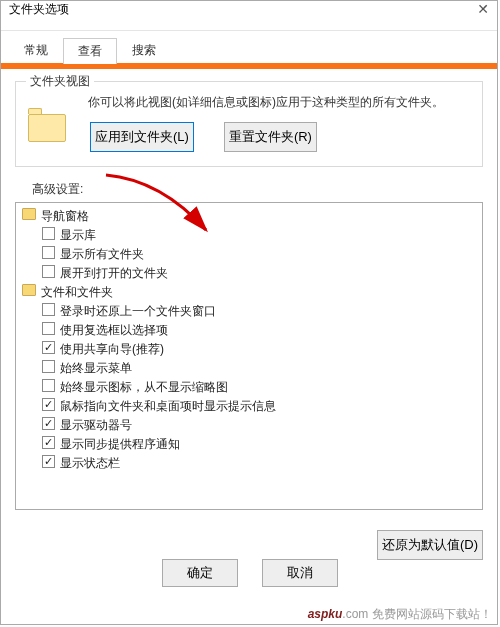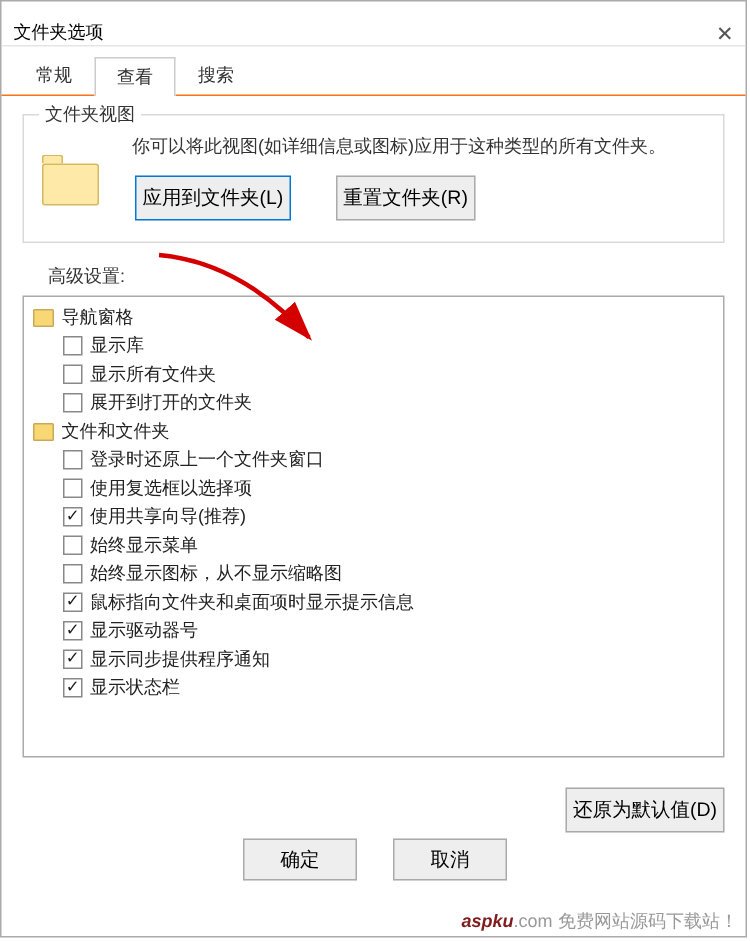--- a/index.html
+++ b/index.html
@@ -1,38 +1,38 @@
 <!DOCTYPE html>
 <html><head>
 <meta charset="utf-8">
 <style>
 * { box-sizing: border-box; margin: 0; padding: 0; font-family: "Microsoft YaHei", "SimSun", sans-serif; font-size: 12px; }
 body { background: #fff; width: 500px; height: 627px; position: relative; }
 .window { border: 1px solid #aaa; background: #fff; width: 498px; height: 625px; }
-.titlebar { height: 30px; display: flex; align-items: flex-end; padding: 0 8px; border-bottom: 1px solid #e5e5e5; }
+.titlebar { height: 30px; display: flex; align-items: flex-start; padding: 0 8px; border-bottom: 1px solid #e5e5e5; }
 .titlebar .title { flex: 1; font-size: 12px; }
 .titlebar .close { width: 40px; text-align: right; color: #555; font-size: 14px; cursor: pointer; }
-.tabs { display: flex; padding: 6px 8px 0 8px; border-bottom: 1px solid #f97316; }
+.tabs { display: flex; padding: 6px 8px 0 8px; border-bottom: 6px solid #f97316; }
 .tab { padding: 4px 14px; border: 1px solid transparent; border-bottom: none; color: #333; cursor: pointer; }
 .tab.active { border-color: #ccc; background: #fff; position: relative; top: 1px; }
 .content { padding: 12px 14px; }
 .fieldset { border: 1px solid #d9d9d9; padding: 10px 12px 14px 12px; position: relative; margin-bottom: 14px; }
 .fieldset .legend { position: absolute; top: -9px; left: 10px; background: #fff; padding: 0 4px; color: #333; }
 .fieldset-inner { display: flex; gap: 20px; align-items: flex-start; }
 .folder-icon { width: 40px; height: 36px; margin-top: 14px; position: relative; }
 .folder-icon .fold { width: 38px; height: 28px; background: #ffe9a8; border: 1px solid #d4b95f; border-radius: 2px; position: absolute; bottom: 0; }
 .folder-icon .tab-fold { width: 14px; height: 6px; background: #ffe9a8; border: 1px solid #d4b95f; border-bottom: none; border-radius: 2px 2px 0 0; position: absolute; top: 2px; left: 0; }
 .fieldset-text { flex: 1; color: #333; line-height: 1.7; font-size: 13px; }
 .fieldset-buttons { display: flex; gap: 30px; margin-top: 10px; padding-left: 2px; }
 .btn { padding: 5px 4px; border: 1px solid #aaa; background: #eee; cursor: pointer; font-size: 13px; }
 .btn.highlight { border: 1px solid #0078d7; }
 .arrow { position: absolute; left: 85px; top: 88px; pointer-events: none; }
 .section-label { margin: 8px 0 4px 17px; color: #333; }
 .listbox { border: 1px solid #aaa; height: 308px; overflow-y: auto; padding: 4px 2px; }
-.tree-item { display: flex; align-items: center; gap: 5px; padding: 1px 0; }
+.tree-item { display: flex; gap: 5px; padding: 1px 0; }
 .tree-item.level1 { padding-left: 4px; }
 .tree-item.level2 { padding-left: 24px; }
 .tree-icon { width: 14px; height: 12px; display: inline-block; }
 .tree-icon.nav { background: #f8d775; border: 1px solid #c9a959; border-radius: 1px; }
 .tree-icon.files { background: #f8d775; border: 1px solid #c9a959; border-radius: 1px; }
 .checkbox { width: 13px; height: 13px; border: 1px solid #888; display: inline-flex; align-items: center; justify-content: center; background: #fff; font-size: 10px; color: #333; }
 .checkbox.checked::after { content: "✓"; color: #1a1a1a; font-size: 11px; line-height: 1; }
 .item-label { color: #222; }
 .restore-row { display: flex; justify-content: flex-end; margin-top: 20px; }
 .footer { display: flex; justify-content: center; gap: 24px; padding: 10px 14px; position: absolute; bottom: 30px; right: 0; left: 0; }

